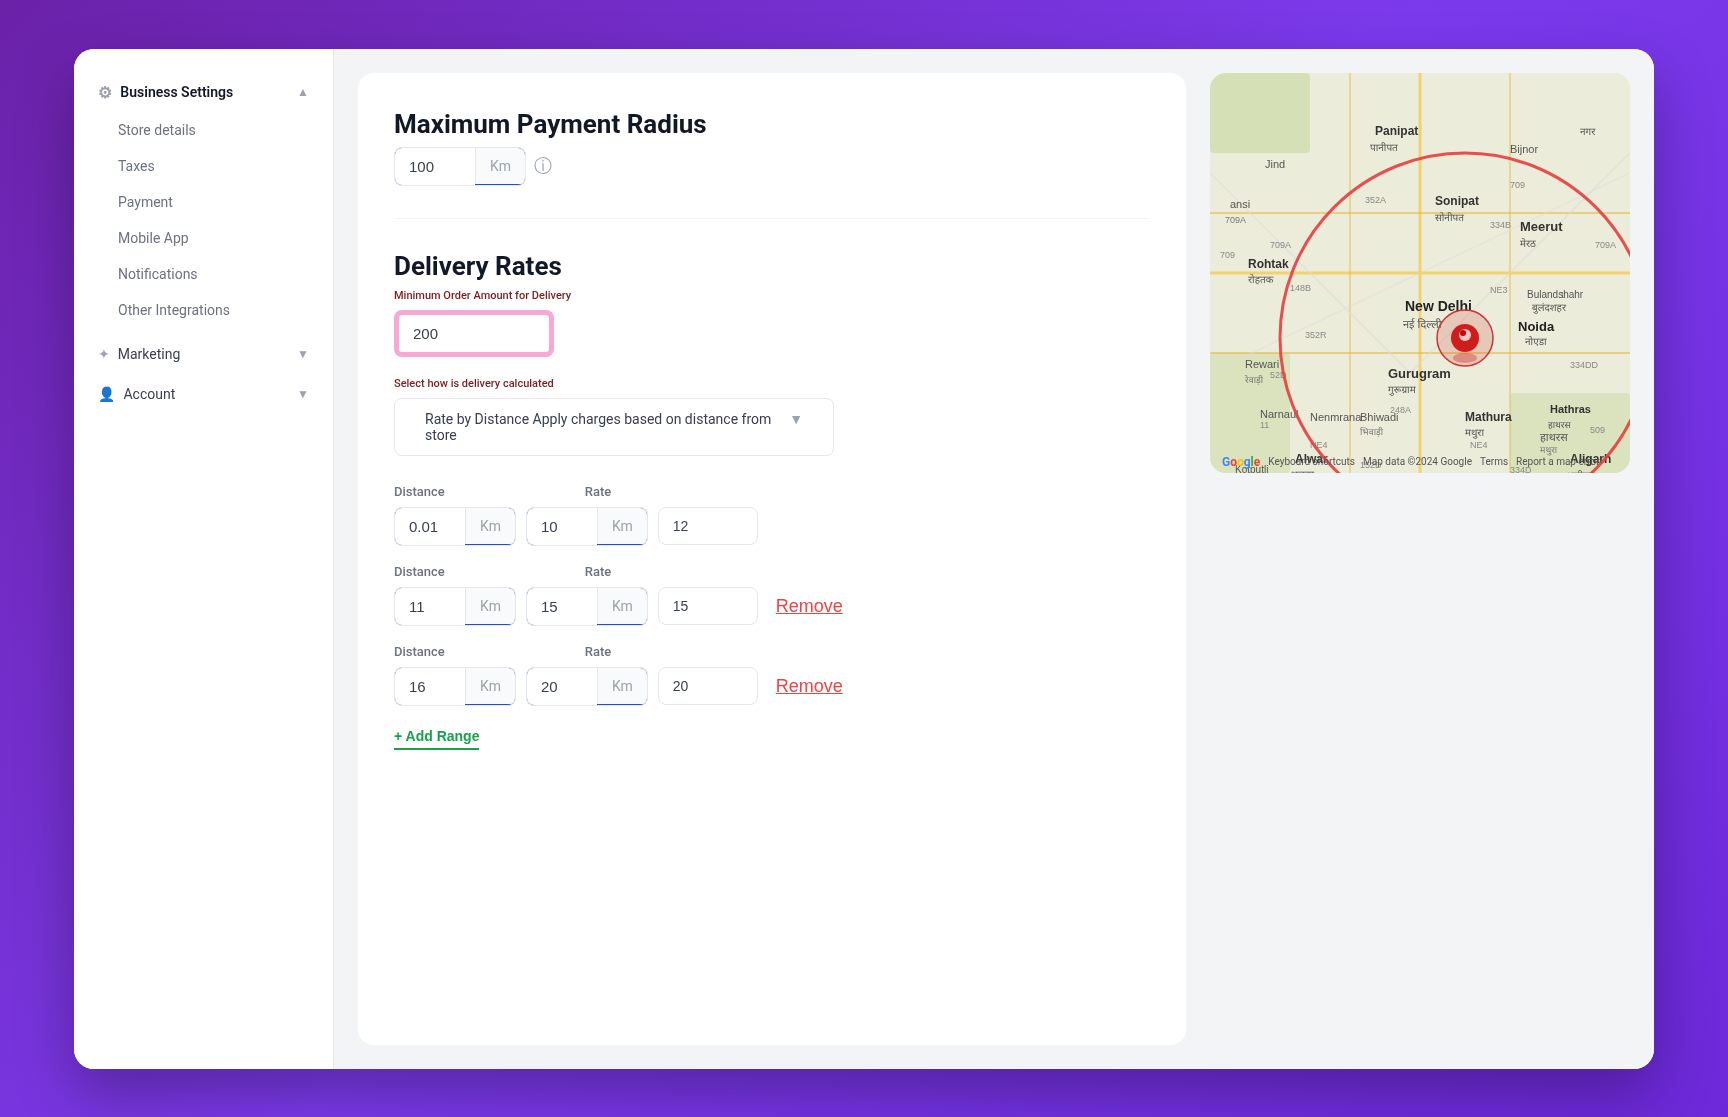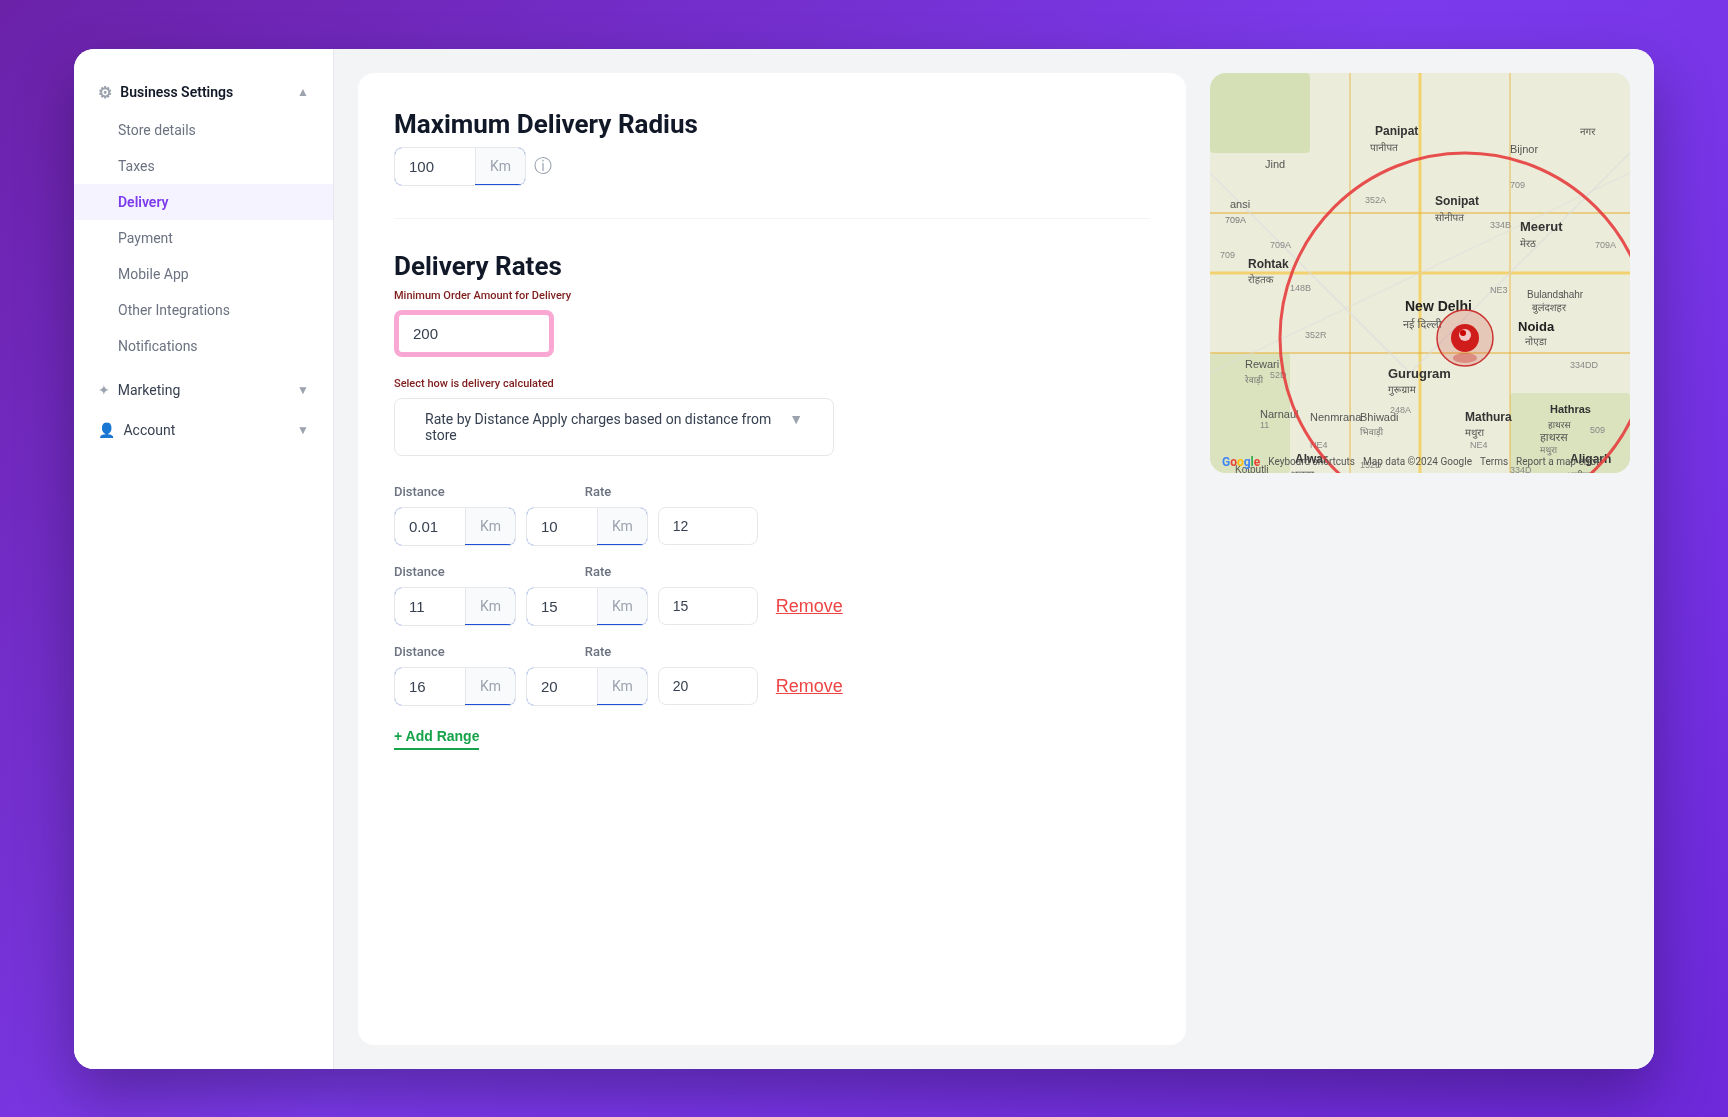--- a/index.html
+++ b/index.html
@@ -281,55 +281,52 @@
       <span>Business Settings</span>
       <span class="chevron-icon">▲</span>
     </div>
 
     <div class="sidebar-nav-item">
       <span>Store details</span>
     </div>
     <div class="sidebar-nav-item">
       <span>Taxes</span>
     </div>
-    <div class="sidebar-nav-item active">
-      <span>Delivery</span>
-    </div>
     <div class="sidebar-nav-item">
       <span>Payment</span>
     </div>
     <div class="sidebar-nav-item">
       <span>Mobile App</span>
     </div>
     <div class="sidebar-nav-item">
+      <span>Notifications</span>
+    </div>
+    <div class="sidebar-nav-item">
       <span>Other Integrations</span>
-    </div>
-    <div class="sidebar-nav-item">
-      <span>Notifications</span>
     </div>
 
     <div class="sidebar-marketing-header">
       <span class="icon">✦</span>
       <span>Marketing</span>
       <span class="chevron">▼</span>
     </div>
 
     <div class="sidebar-account-header">
       <span>👤</span>
       <span>Account</span>
       <span class="chevron">▼</span>
     </div>
   </div>
 
   <div class="main-content">
 
     <div class="content-panel">
 
       
-      <h1 class="section-title">Maximum Delivery Radius</h1>
+      <h1 class="section-title">Maximum Payment Radius</h1>
 
       <div class="radius-input-row">
         <div class="input-with-unit">
           <input type="text" value="100" style="">
           <span class="input-unit">Km</span>
         </div>
         <span class="info-icon">ⓘ</span>
       </div>
 
       <hr class="divider">

